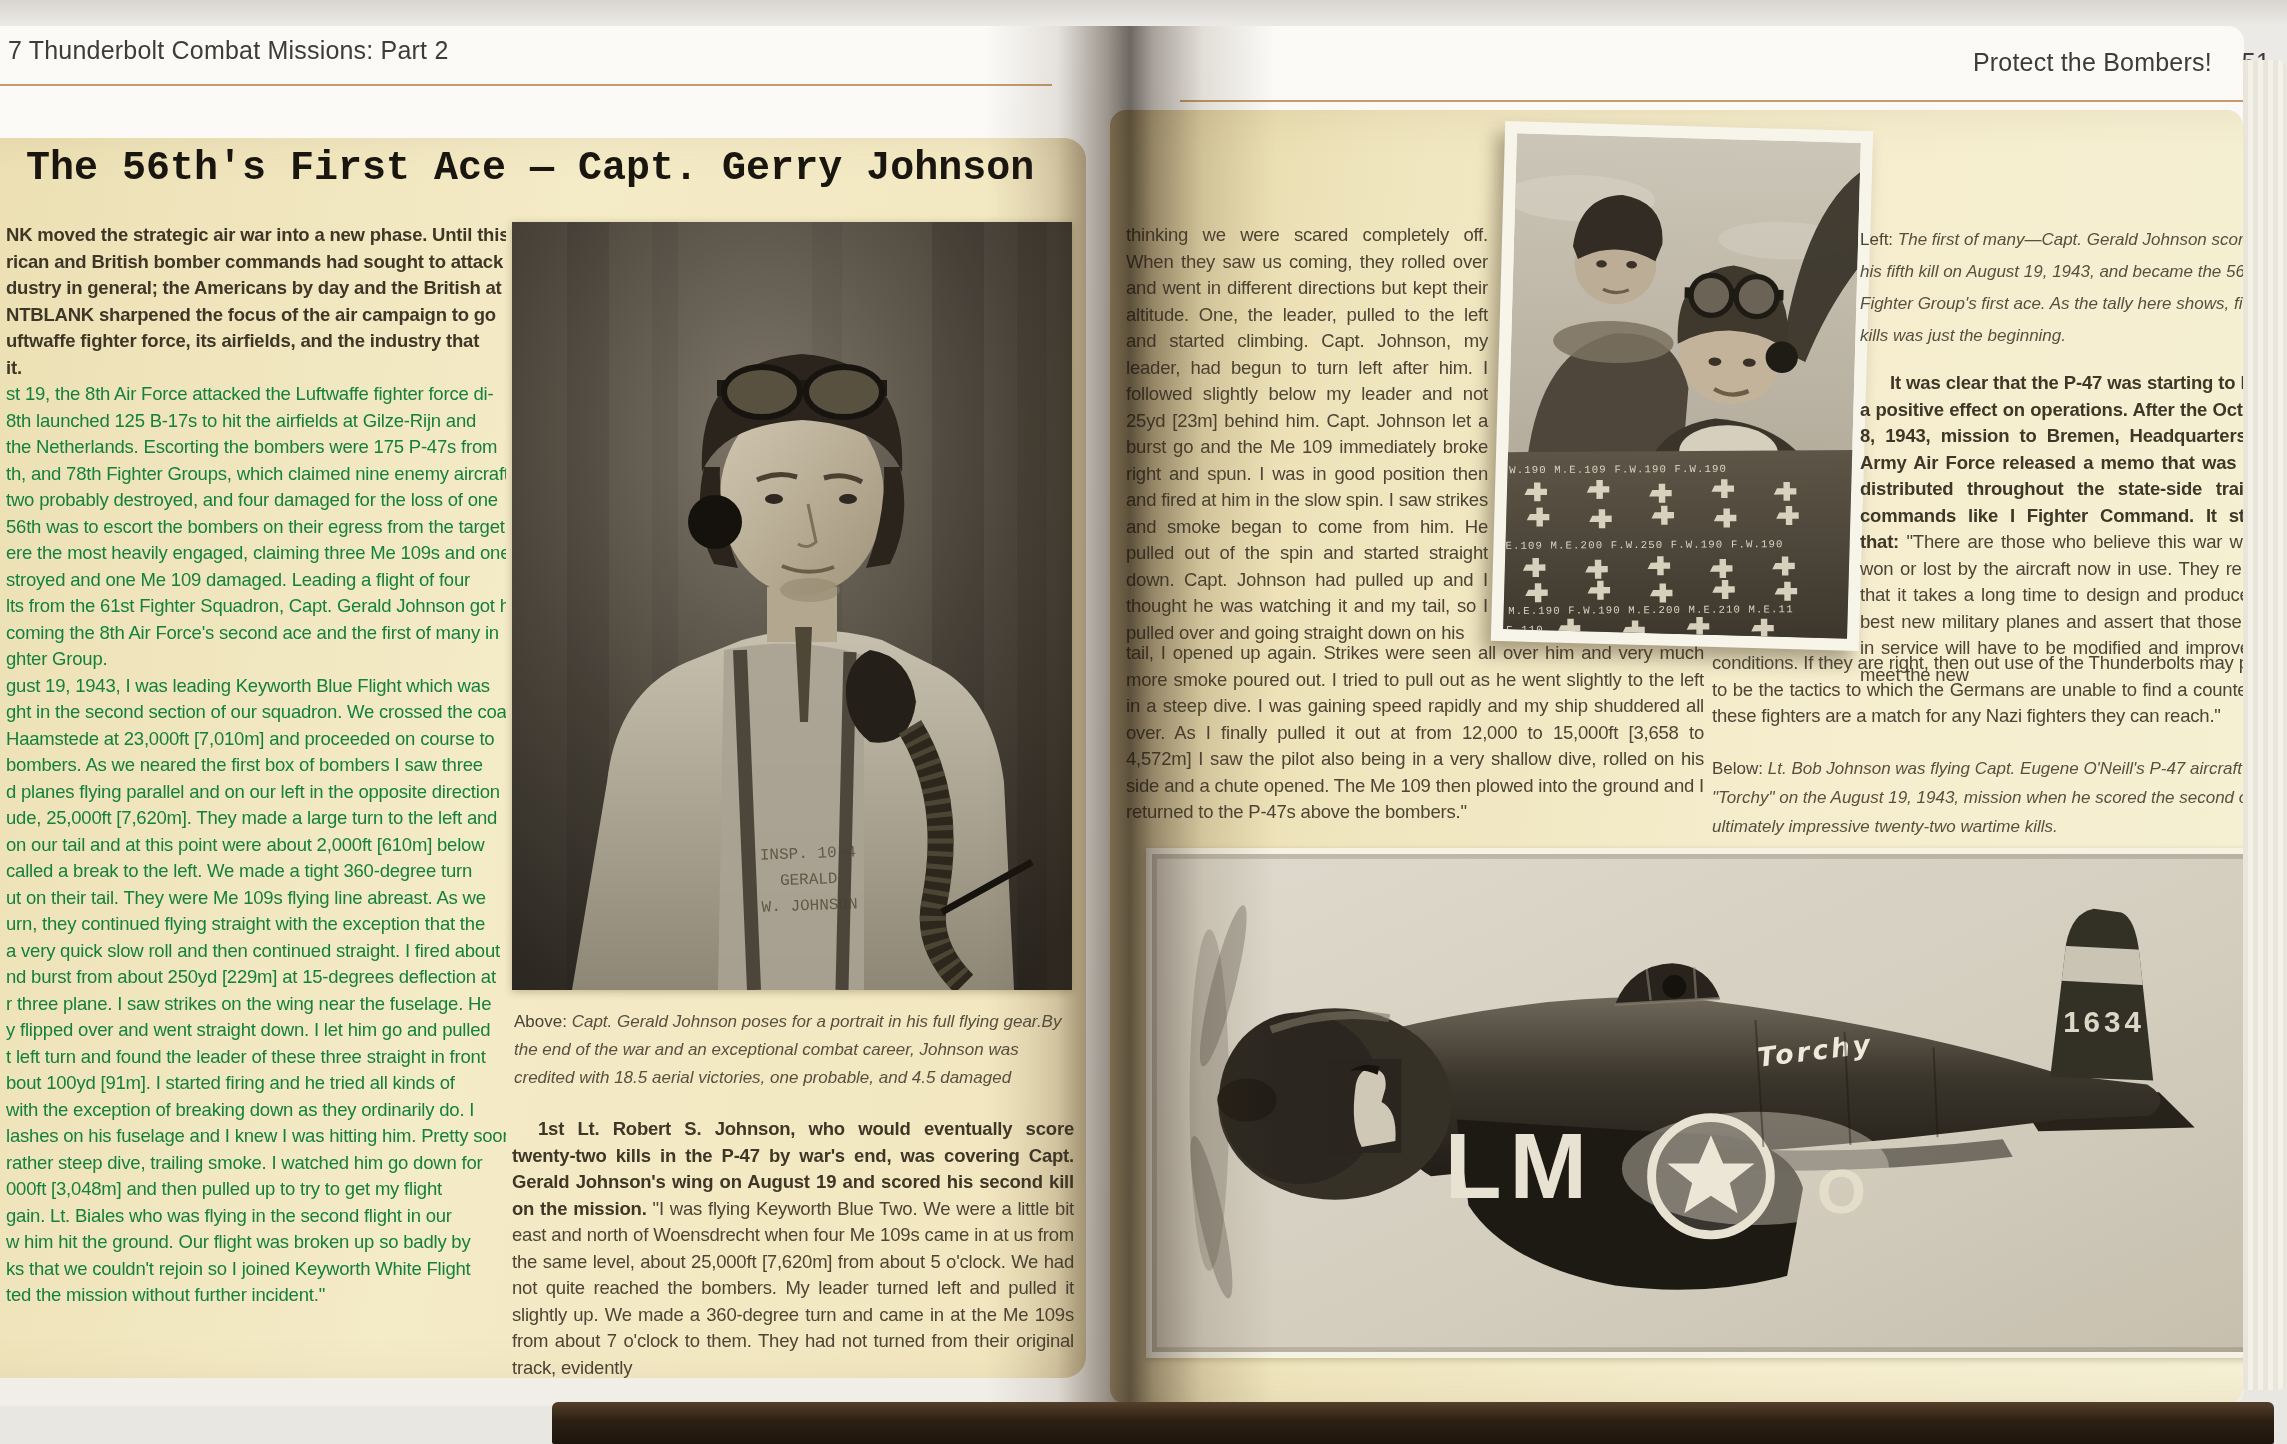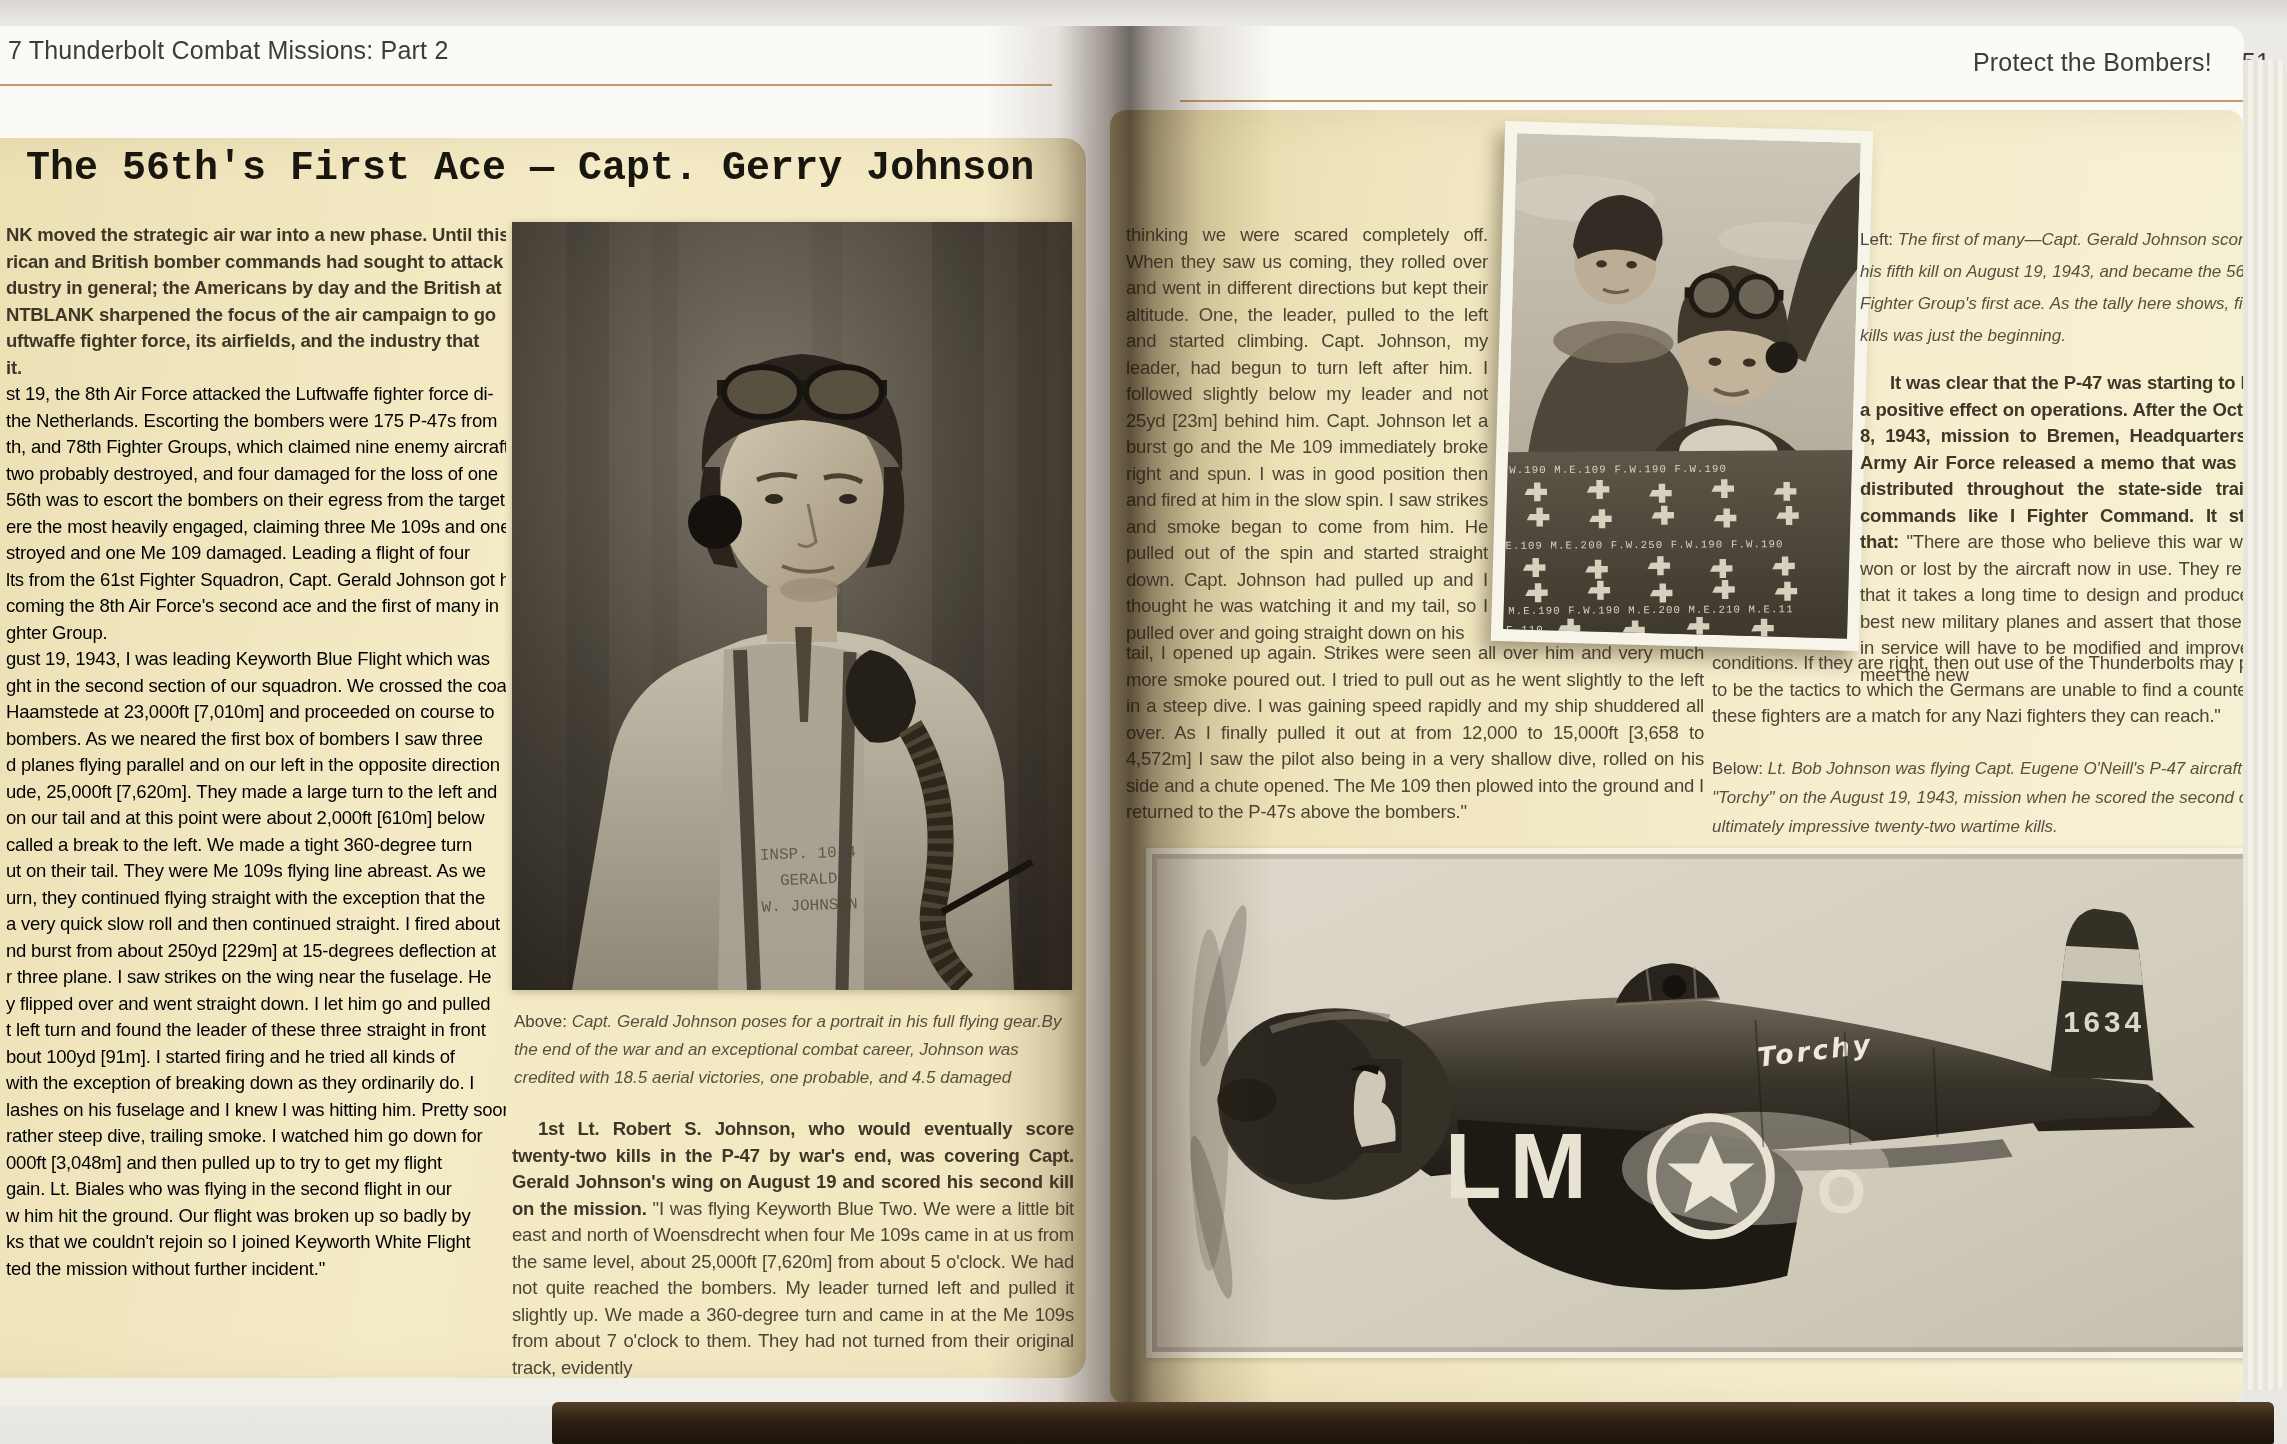--- a/index.html
+++ b/index.html
@@ -23,21 +23,21 @@
   #hdr-right{left:1700px;top:48px;width:570px;text-align:right;}
   #hdr-right .pagenum{margin-left:30px;}
   .rule{height:2px;background:#c59c6d;}
   #rule-left{left:0;top:84px;width:1052px;}
   #rule-right{left:1180px;top:100px;width:1088px;}
   
   #headline{left:26px;top:146px;font-family:"Liberation Mono","DejaVu Sans Mono",monospace;
     font-weight:700;font-size:40px;color:#19150f;white-space:nowrap;}
   
   .tline{height:26.5px;line-height:26.5px;white-space:nowrap;overflow:hidden;
-    font-size:18.5px;letter-spacing:-.2px;color:#000000;}
+    font-size:18.5px;letter-spacing:-.2px;color:#15803d;}
   .tline.b{font-weight:700;color:#3e3727;}
   #col-left{left:6px;top:222px;width:500px;}
   .bodytxt{font-size:18.5px;line-height:26.5px;color:#4c4434;text-align:justify;letter-spacing:-.2px;}
   .bs{font-weight:700;color:#3e3727;}
   #para-bottom{left:512px;top:1116px;width:562px;text-indent:26px;}
   #col-narrow{left:1126px;top:222px;width:362px;}
   #col-wide{left:1126px;top:640px;width:578px;}
   #memo{left:1860px;top:370px;width:422px;text-indent:30px;}
   #memo-cont{left:1712px;top:650px;width:572px;}
   
@@ -79,20 +79,21 @@
 
 <div class="abs" id="col-left">
 
 <div class="tline b">NK moved the strategic air war into a new phase. Until this</div>
     <div class="tline b">rican and British bomber commands had sought to attack</div>
     <div class="tline b">dustry in general; the Americans by day and the British at</div>
     <div class="tline b">NTBLANK sharpened the focus of the air campaign to go</div>
     <div class="tline b">uftwaffe fighter force, its airfields, and the industry that</div>
     <div class="tline b">it.</div>
     <div class="tline">st 19, the 8th Air Force attacked the Luftwaffe fighter force di-</div>
+    <div class="tline">8th launched 125 B-17s to hit the airfields at Gilze-Rijn and</div>
     <div class="tline">the Netherlands. Escorting the bombers were 175 P-47s from</div>
     <div class="tline">th, and 78th Fighter Groups, which claimed nine enemy aircraft</div>
     <div class="tline">two probably destroyed, and four damaged for the loss of one</div>
     <div class="tline">56th was to escort the bombers on their egress from the target</div>
     <div class="tline">ere the most heavily engaged, claiming three Me 109s and one</div>
     <div class="tline">stroyed and one Me 109 damaged. Leading a flight of four</div>
     <div class="tline">lts from the 61st Fighter Squadron, Capt. Gerald Johnson got his</div>
     <div class="tline">coming the 8th Air Force's second ace and the first of many in</div>
     <div class="tline">ghter Group.</div>
     <div class="tline">gust 19, 1943, I was leading Keyworth Blue Flight which was</div>

